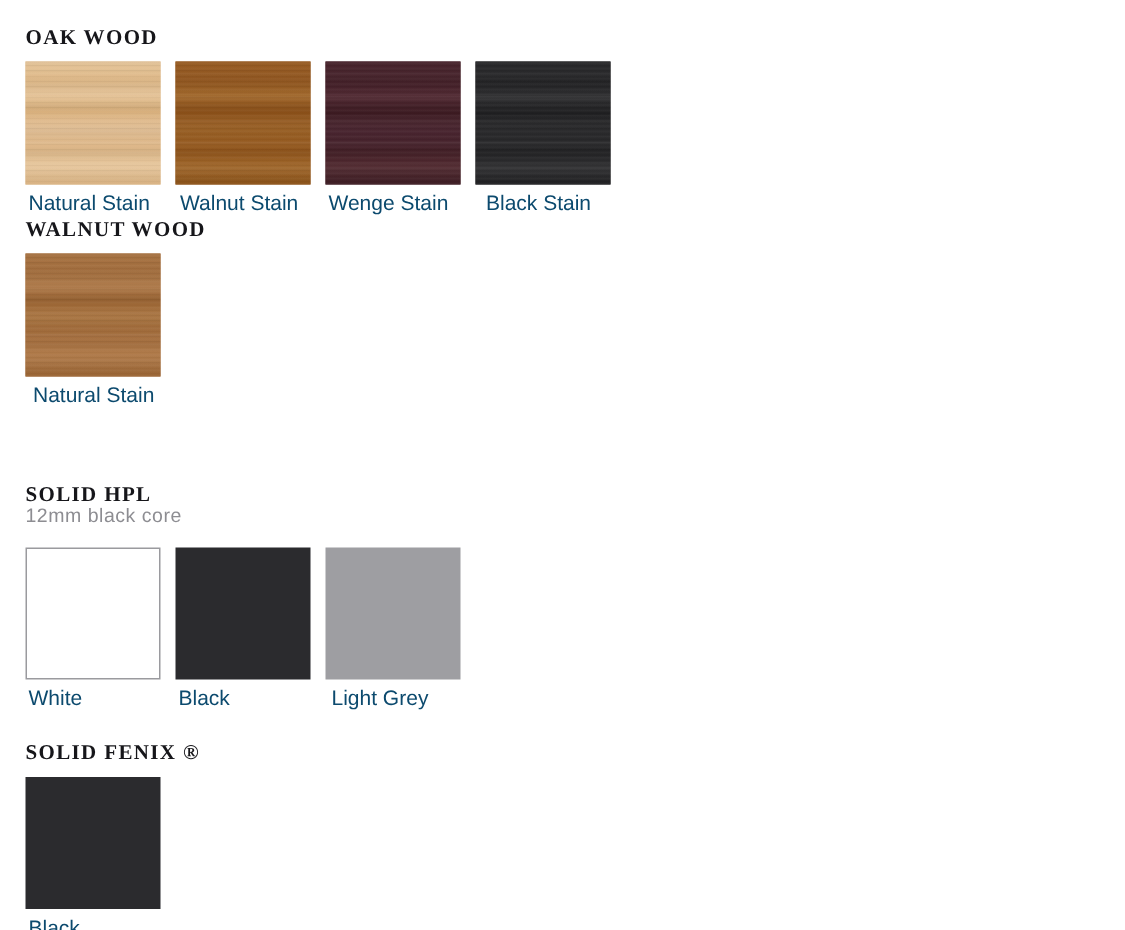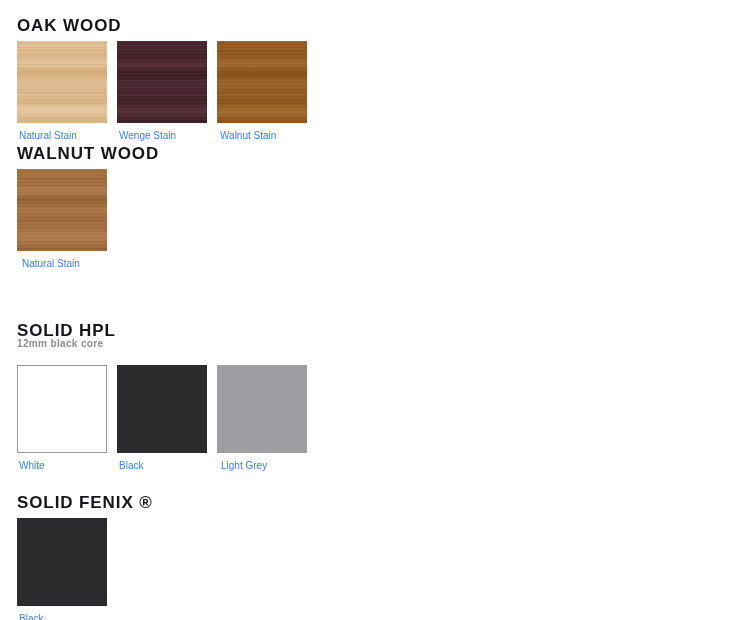--- a/index.html
+++ b/index.html
@@ -21,36 +21,36 @@
     height: 620px;
     background: #ffffff;
   }
 
   .section {
     position: absolute;
     left: 17px;
   }
 
   .section-header {
-    font-family: Liberation Sans, sans-serif;
-    font-size: 17px;
+    font-family: Liberation Serif, serif;
+    font-size: 14px;
     font-weight: bold;
     letter-spacing: 0.9px;
     color: #16161a;
     text-transform: uppercase;
     white-space: nowrap;
     line-height: 13px;
     margin: 0;
     padding: 0;
   }
 
   .section-subtitle {
     font-family: "Liberation Sans", sans-serif;
-    font-size: 10px;
-    font-weight: bold;
+    font-size: 13px;
+    font-weight: normal;
     letter-spacing: 0.35px;
     color: #8d8d92;
     white-space: nowrap;
     line-height: 11px;
     margin: 1px 0 0 0;
     padding: 0;
   }
 
   .swatch-row {
     display: flex;
@@ -74,23 +74,23 @@
   }
 
   .swatch.tall { height: 88px; }
 
   .swatch.bordered {
     border: 1px solid #9a9a9e;
   }
 
   .swatch-label {
     font-family: "Liberation Sans", sans-serif;
-    font-size: 10px;
+    font-size: 14px;
     font-weight: normal;
-    color: #3b82f6;
+    color: #0c4a6e;
     line-height: 15px;
     white-space: nowrap;
     margin-top: 5px;
   }
 
   .label-indent-2  { padding-left: 2px; }
   .label-indent-3  { padding-left: 3px; }
   .label-indent-4  { padding-left: 4px; }
   .label-indent-5  { padding-left: 5px; }
   .label-indent-7  { padding-left: 7px; }
@@ -222,29 +222,33 @@
     <div class="section-header">OAK WOOD</div>
 
     <div class="swatch-row" style="margin-top:9px;">
 
       <div class="swatch-cell">
         <div class="swatch grain tex-oak-natural"></div>
         <div class="swatch-label label-indent-2">Natural Stain</div>
       </div>
 
       <div class="swatch-cell">
+        <div class="swatch grain tex-oak-walnut"></div>
+        <div class="swatch-label label-indent-3">Walnut Stain</div>
+      </div>
+
+      <div class="swatch-cell">
         <div class="swatch grain tex-oak-wenge"></div>
         <div class="swatch-label label-indent-2">Wenge Stain</div>
       </div>
 
       <div class="swatch-cell">
-        <div class="swatch grain tex-oak-walnut"></div>
-        <div class="swatch-label label-indent-3">Walnut Stain</div>
-      </div>
-
+        <div class="swatch grain tex-oak-black"></div>
+        <div class="swatch-label label-indent-7">Black Stain</div>
+      </div>
 
     </div>
   </div>
 
   <div class="section" style="top:147px;">
     <div class="section-header">WALNUT WOOD</div>
 
     <div class="swatch-row" style="margin-top:9px;">
 
       <div class="swatch-cell">

